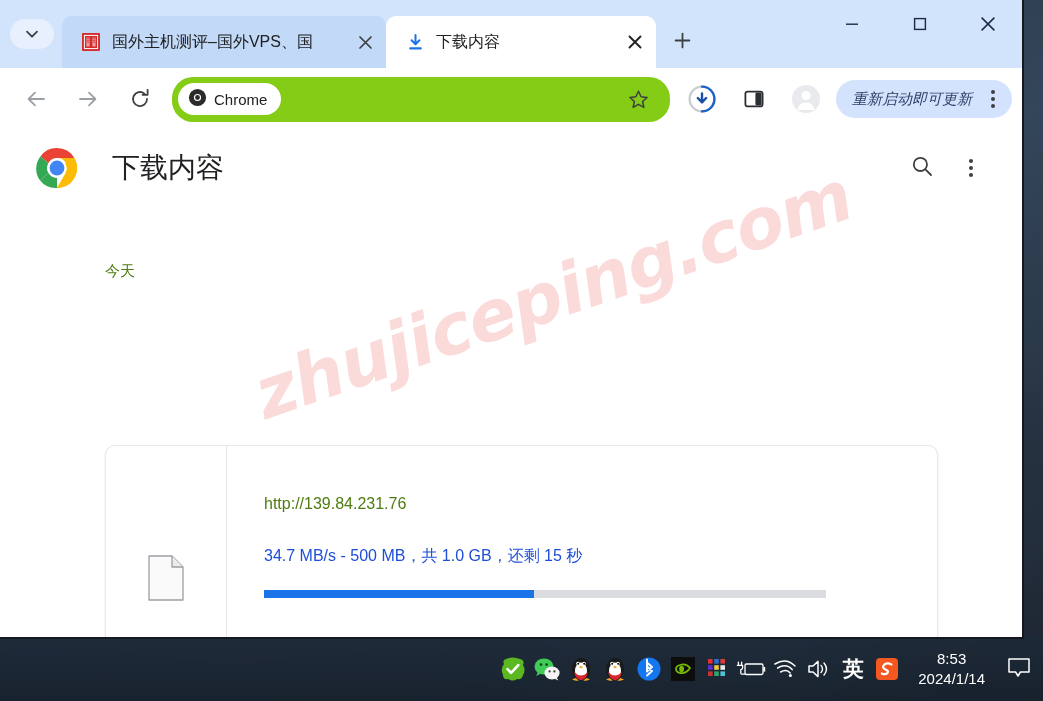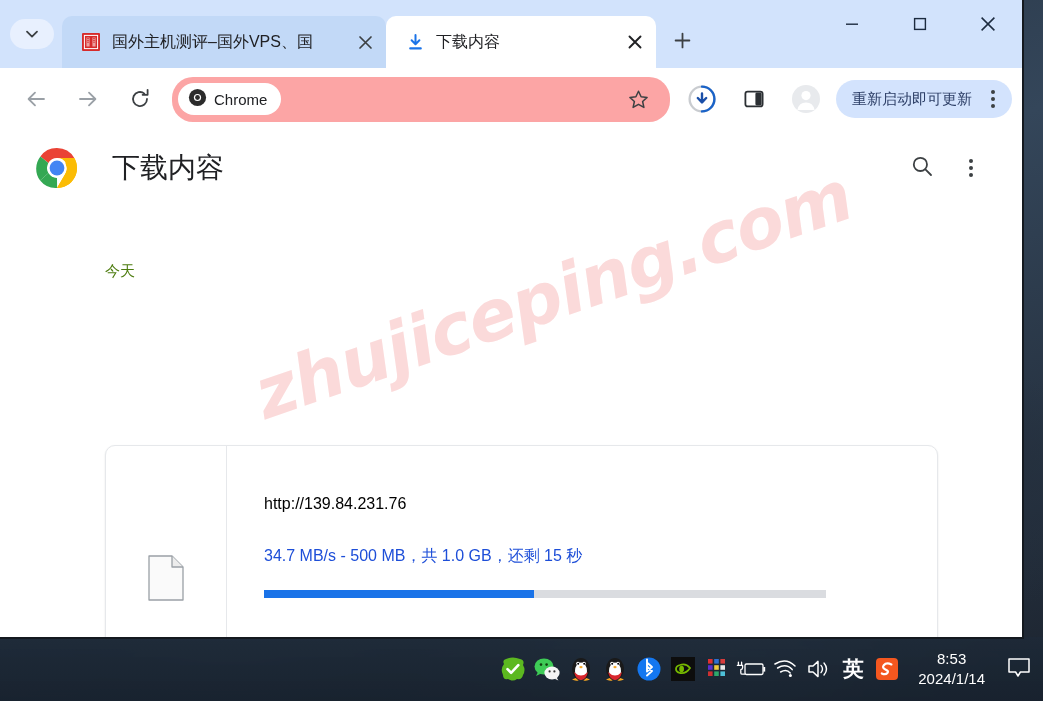--- a/index.html
+++ b/index.html
@@ -60,33 +60,33 @@
             mask-image:linear-gradient(90deg,#000 calc(100% - 26px),transparent 100%);
   }
   .tab-close{width:30px;height:30px;border-radius:50%;display:flex;align-items:center;justify-content:center;flex:none;cursor:pointer;}
   #newtab{width:40px;height:40px;margin:0 0 8px 6px;border-radius:50%;display:flex;align-items:center;justify-content:center;cursor:pointer;flex:none;}
   #wincontrols{position:absolute;right:0;top:0;display:flex;height:48px;}
   .winbtn{width:68px;height:48px;display:flex;align-items:center;justify-content:center;cursor:pointer;}
   
   #toolbar{height:62px;background:#fff;display:flex;align-items:center;padding:0 10px;box-sizing:border-box;}
   .tbtn{width:40px;height:40px;border-radius:50%;display:flex;align-items:center;justify-content:center;cursor:pointer;flex:none;margin:0 6px;}
   #omnibox{
-    flex:1;height:45px;background:#fca5a5;border-radius:21px;display:flex;align-items:center;
+    flex:1;height:45px;background:#84cc16;border-radius:21px;display:flex;align-items:center;
     padding:0 6px 0 6px;margin:0 6px;box-sizing:border-box;min-width:0;cursor:text;
   }
   #chip{
     height:32px;background:#fff;border-radius:16px;display:flex;align-items:center;gap:7px;
     padding:0 14px 0 10px;flex:none;cursor:pointer;
   }
   #chip-text{font-size:15px;color:#202124;white-space:nowrap;}
   #url{font-size:17px;color:#202124;margin-left:14px;white-space:nowrap;overflow:hidden;}
   #starbtn{margin-left:auto;}
   #updatebtn{
     height:38px;background:#d3e3fd;border-radius:19px;display:flex;align-items:center;
-    padding:0 4px 0 16px;gap:6px;flex:none;cursor:pointer;margin-left:4px;
+    padding:0 4px 0 16px;gap:6px;flex:none;cursor:pointer;margin-left:4px;font-style:italic;
   }
   #update-label{font-size:15px;color:#2c3e66;white-space:nowrap;}
   .dots3{width:30px;height:30px;display:flex;flex-direction:column;align-items:center;justify-content:center;gap:3px;cursor:pointer;flex:none;}
   .dots3 i{width:4px;height:4px;border-radius:50%;background:#3c4043;display:block;}
   
   #page{position:relative;height:507px;background:#fff;overflow:hidden;}
   #watermark{
     position:absolute;left:244px;top:228px;
     font-family:"DejaVu Sans",sans-serif;
     font-size:70px;font-weight:bold;font-style:italic;color:#fbdada;
@@ -99,21 +99,21 @@
   #headright{margin-left:auto;display:flex;align-items:center;gap:22px;padding-right:8px;}
   #daylabel{font-size:15px;color:#4d7c0f;margin:56px 0 0 105px;}
   #card{
     position:absolute;left:105px;top:315px;width:833px;height:270px;
     background:#fff;border:1px solid #e6e8eb;border-radius:10px;
     box-shadow:0 1px 2px rgba(60,64,67,.14);display:flex;box-sizing:border-box;
   }
   #iconcol{width:120px;display:flex;align-items:center;justify-content:center;border-right:1px solid #e6e8eb;flex:none;}
   #cardbody{flex:1;padding:32px 0 0 37px;box-sizing:border-box;}
   #filename{font-size:17px;font-weight:bold;color:#202124;}
-  #srcurl{font-size:16px;color:#000000;margin-top:17px;}
+  #srcurl{font-size:16px;color:#4d7c0f;margin-top:17px;}
   #status{font-size:16px;color:#1d4ed8;margin-top:33px;}
   #progress{width:562px;height:8px;background:#dadce0;border-radius:0;margin-top:23px;overflow:hidden;}
   #progressfill{height:8px;background:#1a73e8;}
 </style>
 </head>
 <body>
 
 <div id="desktop">
   <div class="blurblob" style="left:120px;top:560px;width:260px;height:120px;background:#3c4f63;"></div>
   <div class="blurblob" style="left:540px;top:600px;width:320px;height:140px;background:#47596d;"></div>

